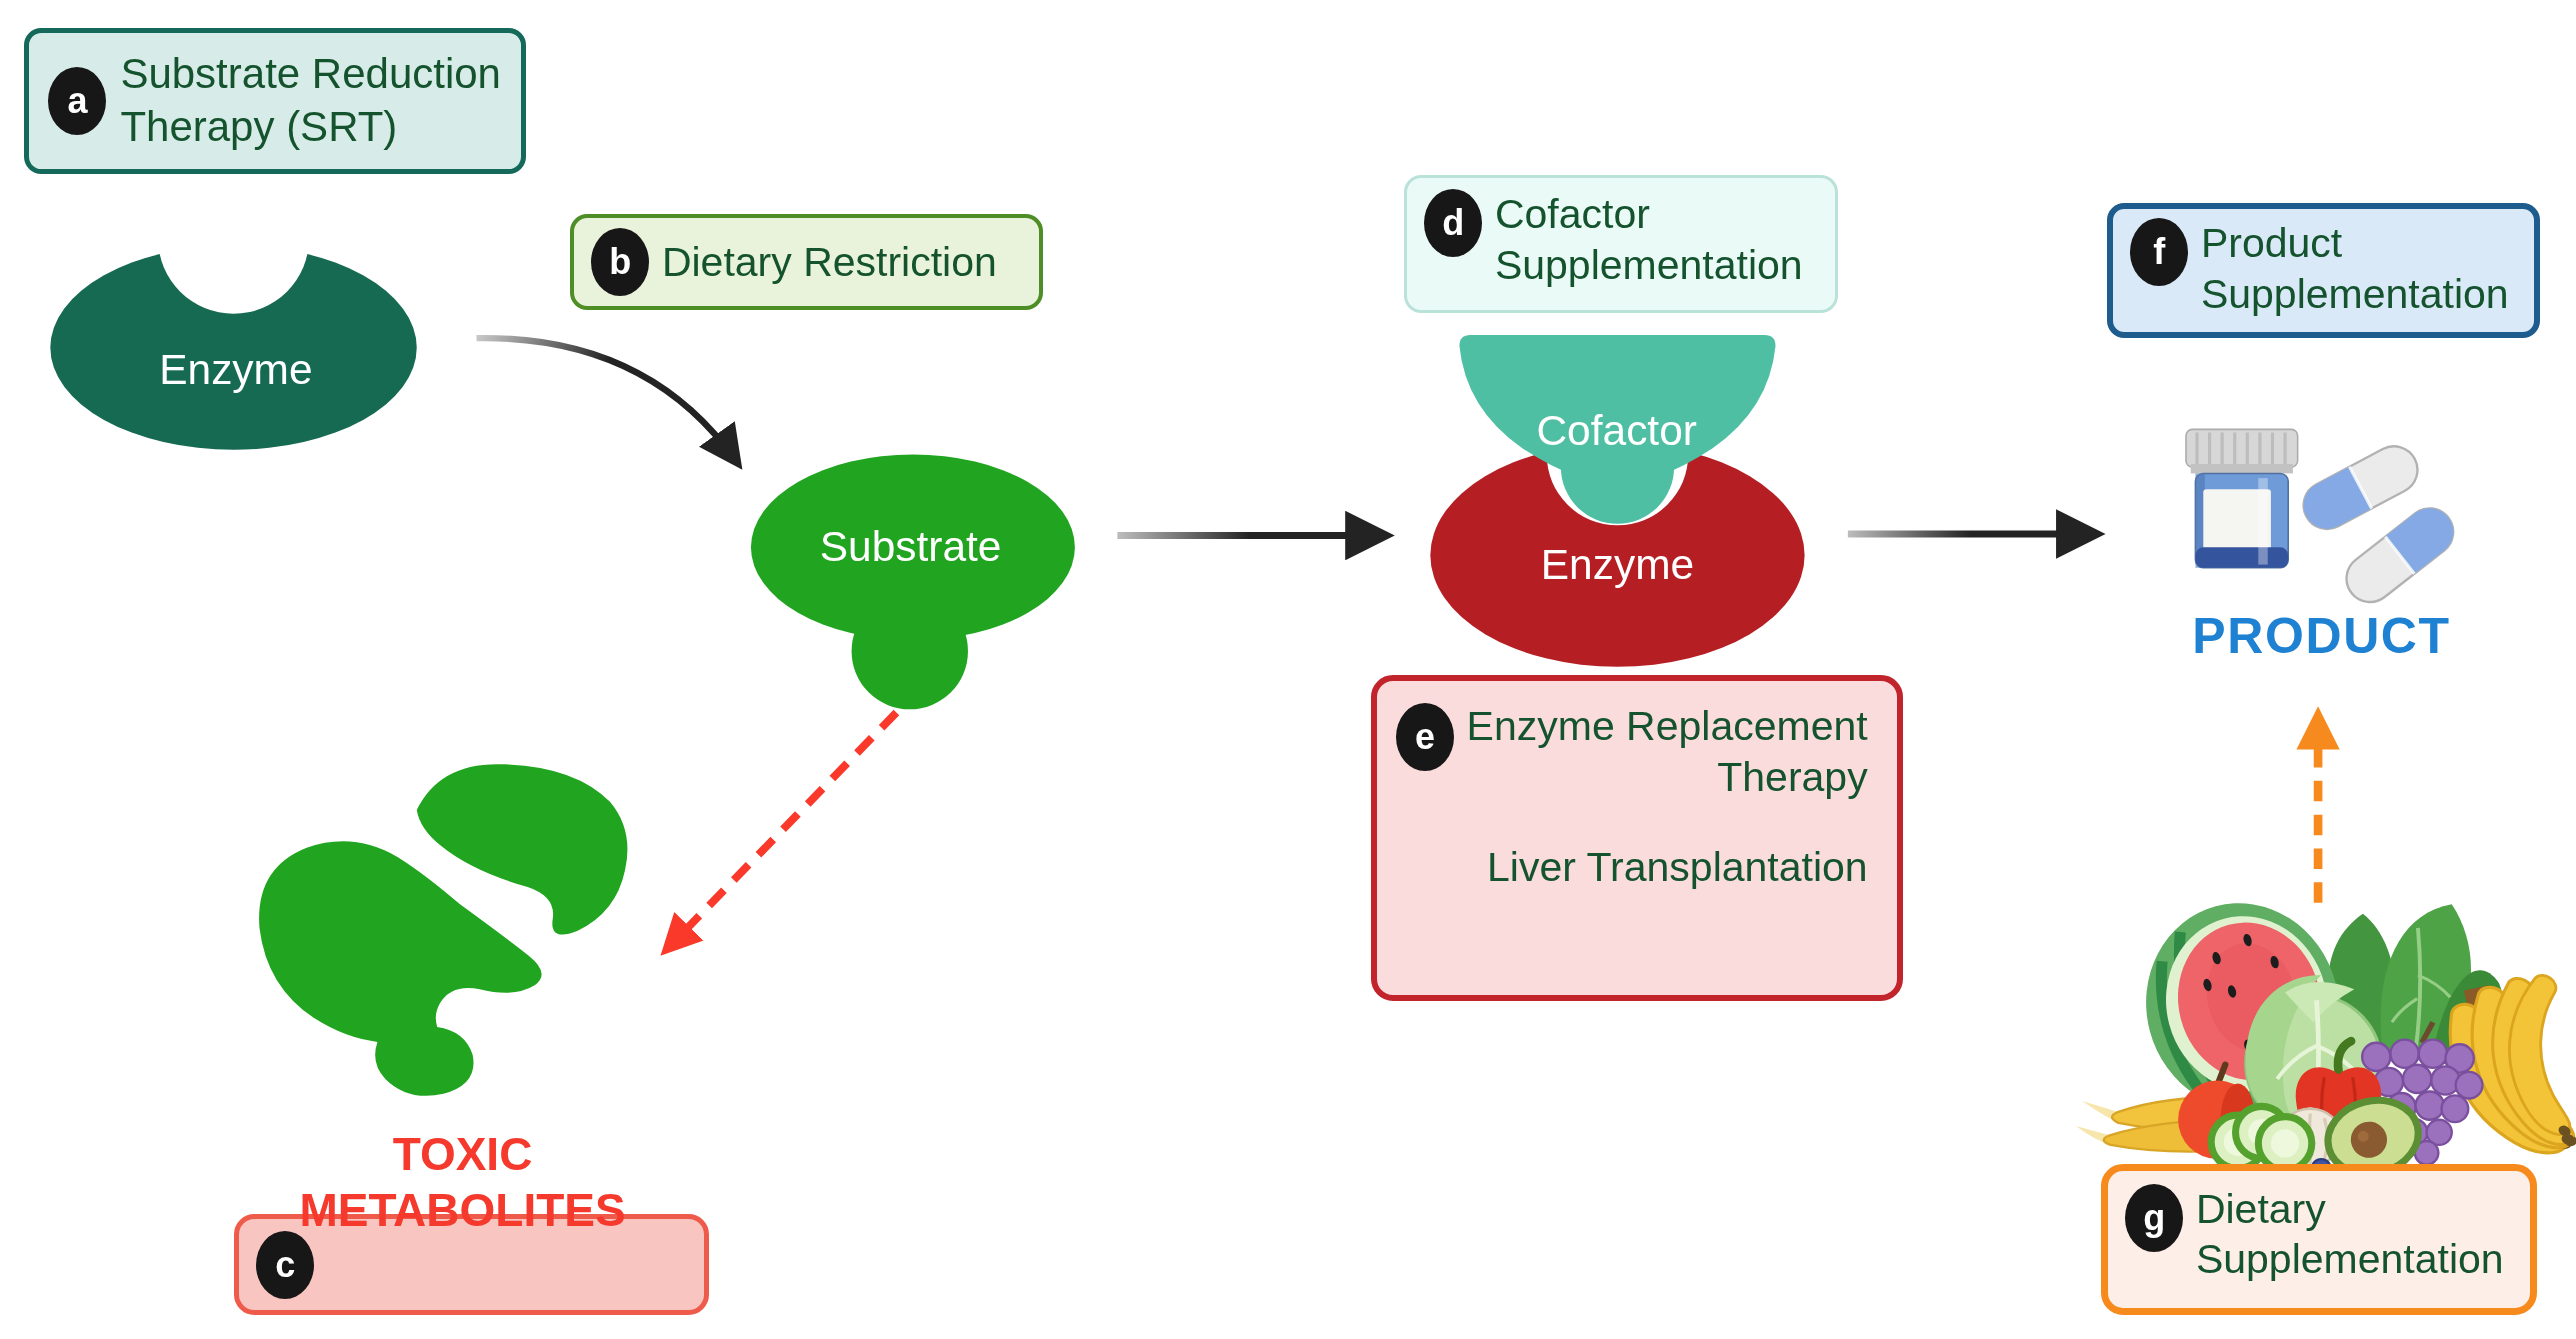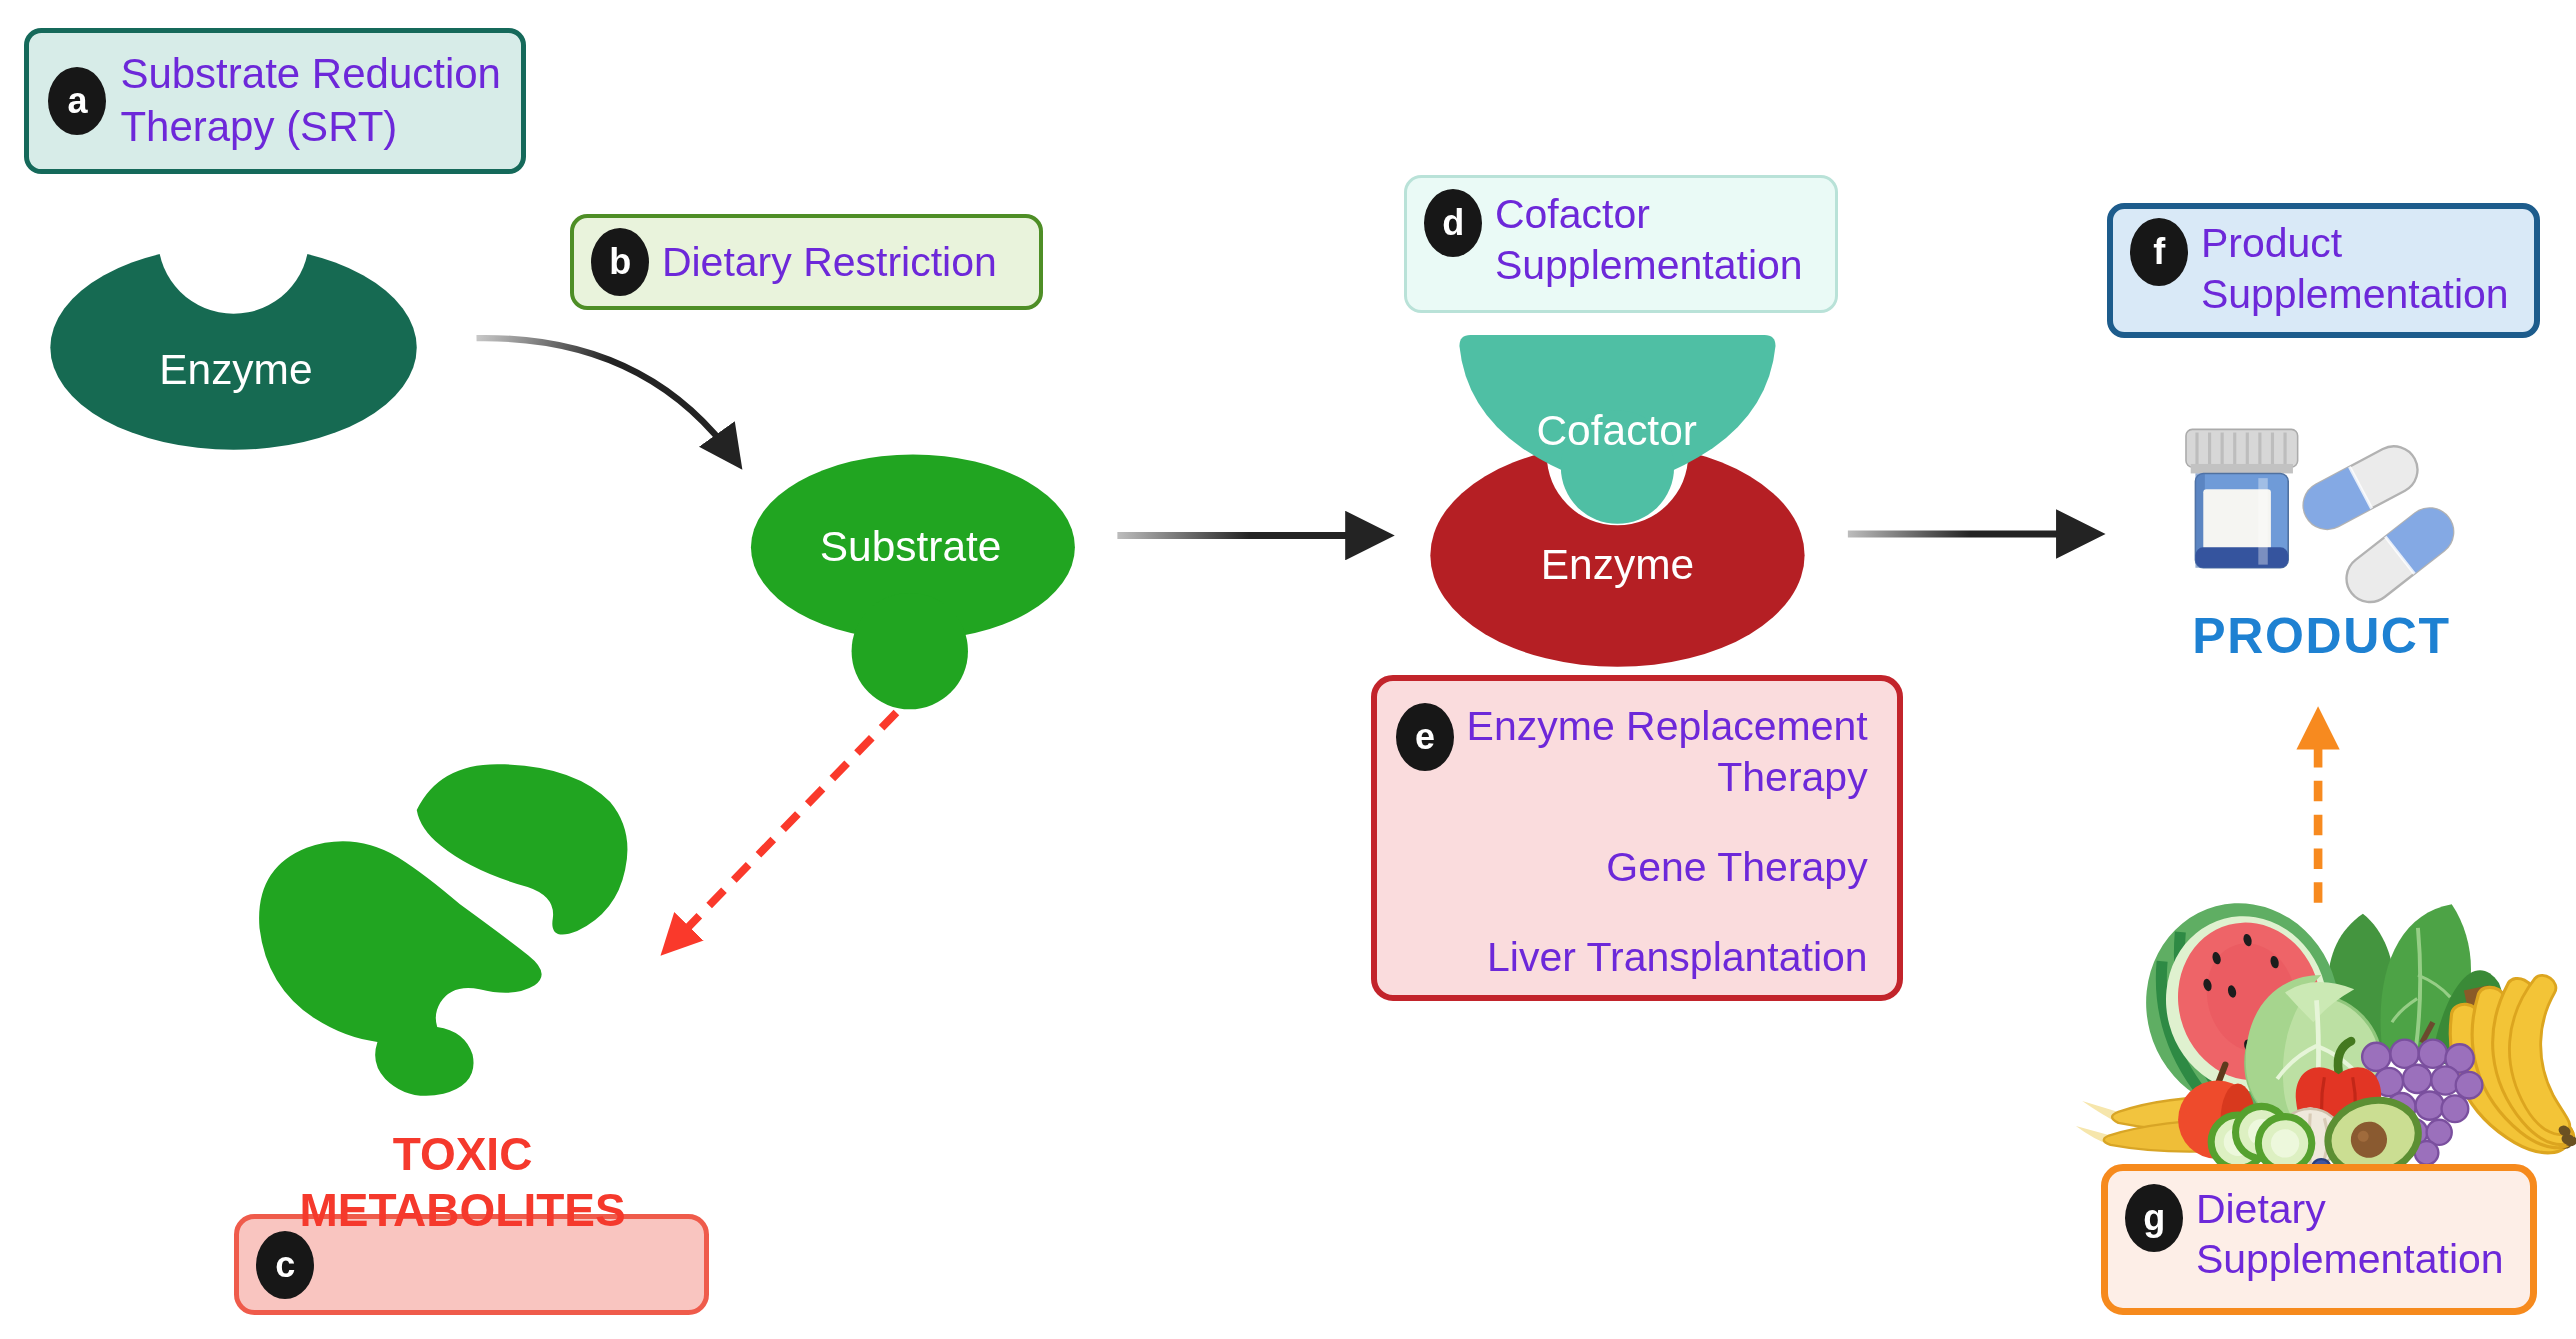--- a/index.html
+++ b/index.html
@@ -7,21 +7,21 @@
     position:relative;width:2576px;height:1340px;background:#ffffff;
     font-family:"Liberation Sans", sans-serif;overflow:hidden;color:#1b1b1b;
   }
   #diagram-svg{position:absolute;left:0;top:0;}
 
   
   .lbox{
     position:absolute;box-sizing:border-box;display:flex;
     border-style:solid;border-radius:17.3px;
   }
-  .lbox .txt{white-space:pre-line;font-size:41px;line-height:1.24;color:#6d28d9;}
+  .lbox .txt{white-space:pre-line;font-size:41px;line-height:1.24;color:#14532d;}
   .badge{
     flex:0 0 auto;width:58px;height:68px;border-radius:50%;
     background:#171717;color:#ffffff;font-size:36px;font-weight:bold;
     display:flex;align-items:center;justify-content:center;
   }
   .box-a{left:24.4px;top:27.5px;width:502px;height:146px;background:#d7ece8;border-color:#15695a;border-width:5.5px;align-items:center;gap:14px;padding:0 7.9px 0 19px;}
   .box-b{left:570px;top:214px;width:473px;height:96px;background:#e9f3dc;border-color:#4e8e26;border-width:4.7px;align-items:center;gap:12.6px;padding:0 6.3px 0 17.3px;}
   .box-c{left:234px;top:1214px;width:475px;height:101px;background:#f9c5c0;border-color:#ef5b4b;border-width:5.5px;border-radius:20.4px;align-items:center;gap:12.6px;padding:0 6.3px 0 17.3px;}
   .box-d{left:1404px;top:175px;width:434px;height:138px;background:#eafaf6;border-color:#b9e2d8;border-width:3.9px;align-items:flex-start;gap:12.6px;padding:11px 6.3px 0 17.3px;}
   .box-e{left:1371px;top:675px;width:532px;height:326px;background:#fadcdd;border-color:#c2242b;border-width:6.3px;border-radius:22px;align-items:flex-start;gap:12.6px;padding:20.4px 6.3px 0 19px;}
@@ -284,21 +284,20 @@
     <div class="badge">d</div>
     <div class="txt">Cofactor
 Supplementation</div>
   </div>
 
   <div class="lbox box-e">
     <div class="badge">e</div>
     <div class="elist">
       <div class="txt">Enzyme Replacement
 Therapy</div>
-      <div class="txt">Gene Therapy</div>
       <div class="txt">Liver Transplantation</div>
     </div>
   </div>
 
   <div class="lbox box-f">
     <div class="badge">f</div>
     <div class="txt">Product
 Supplementation</div>
   </div>
 

